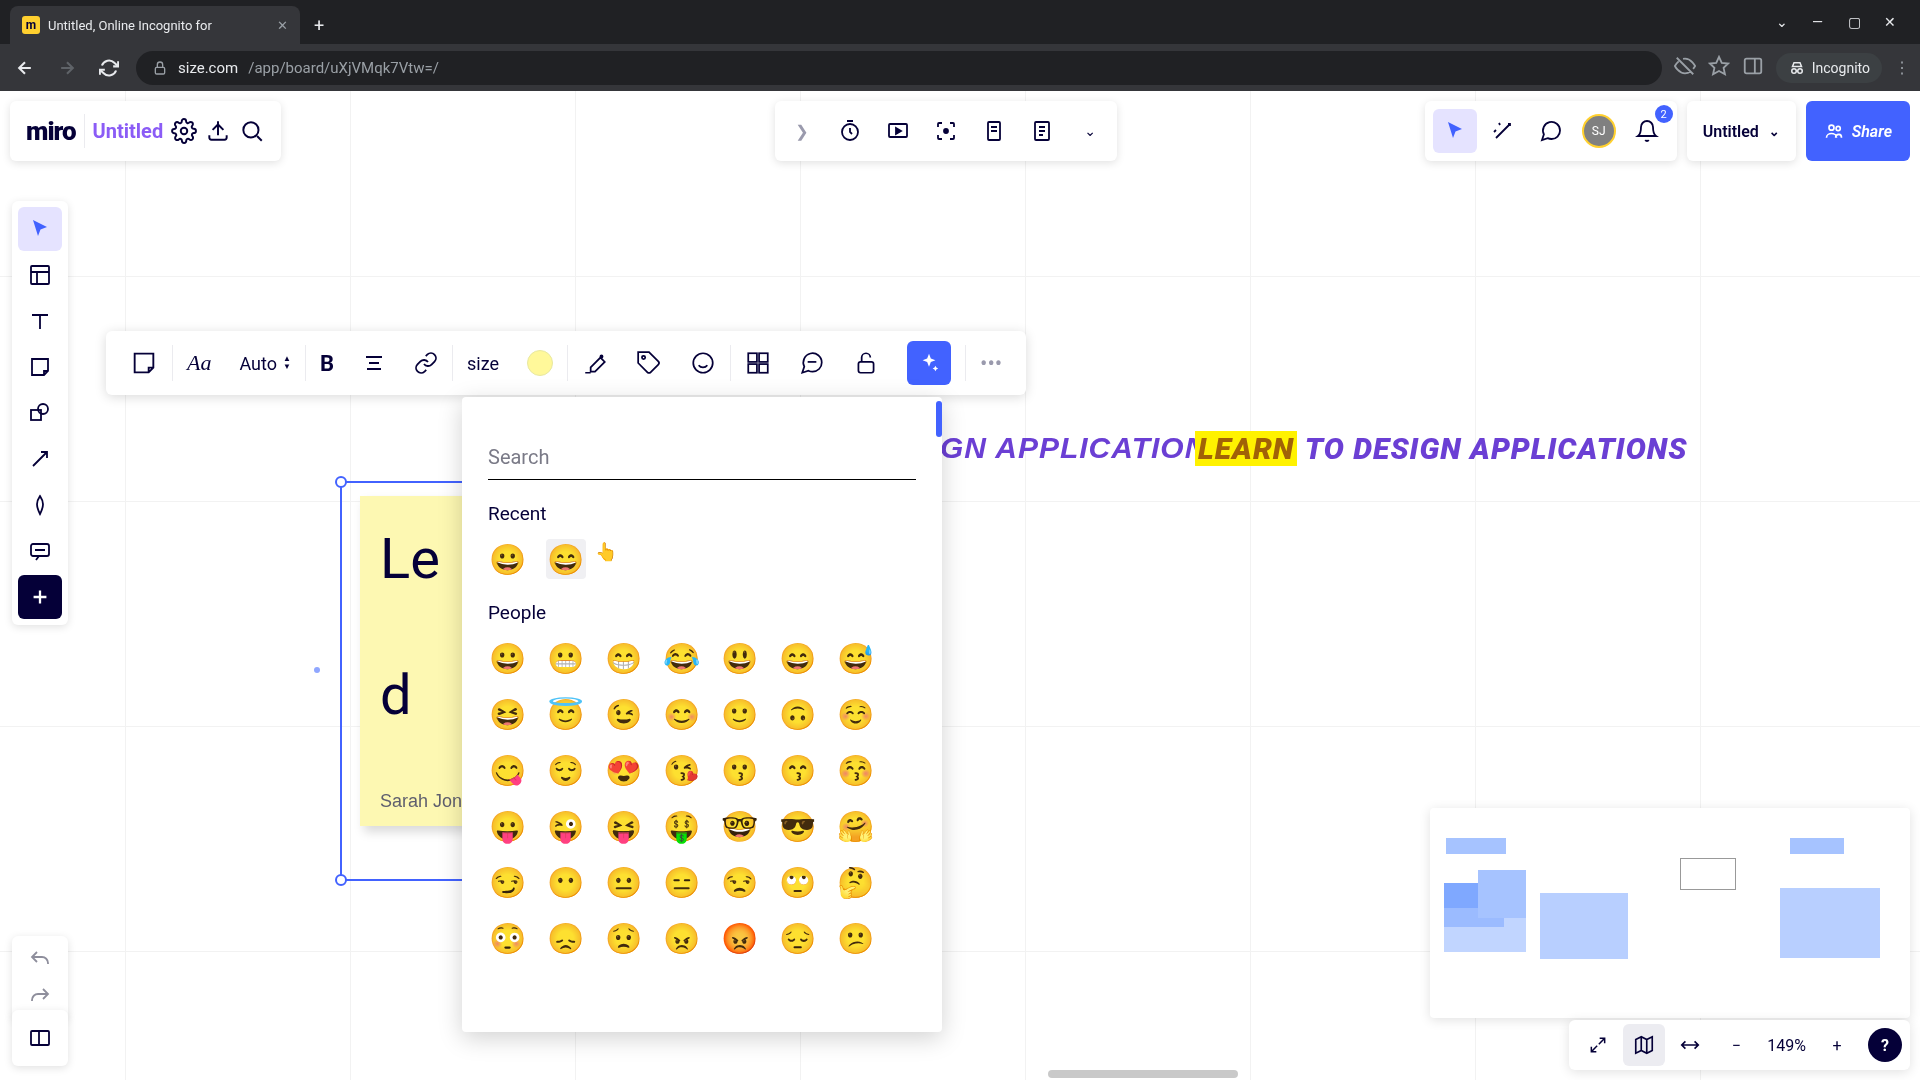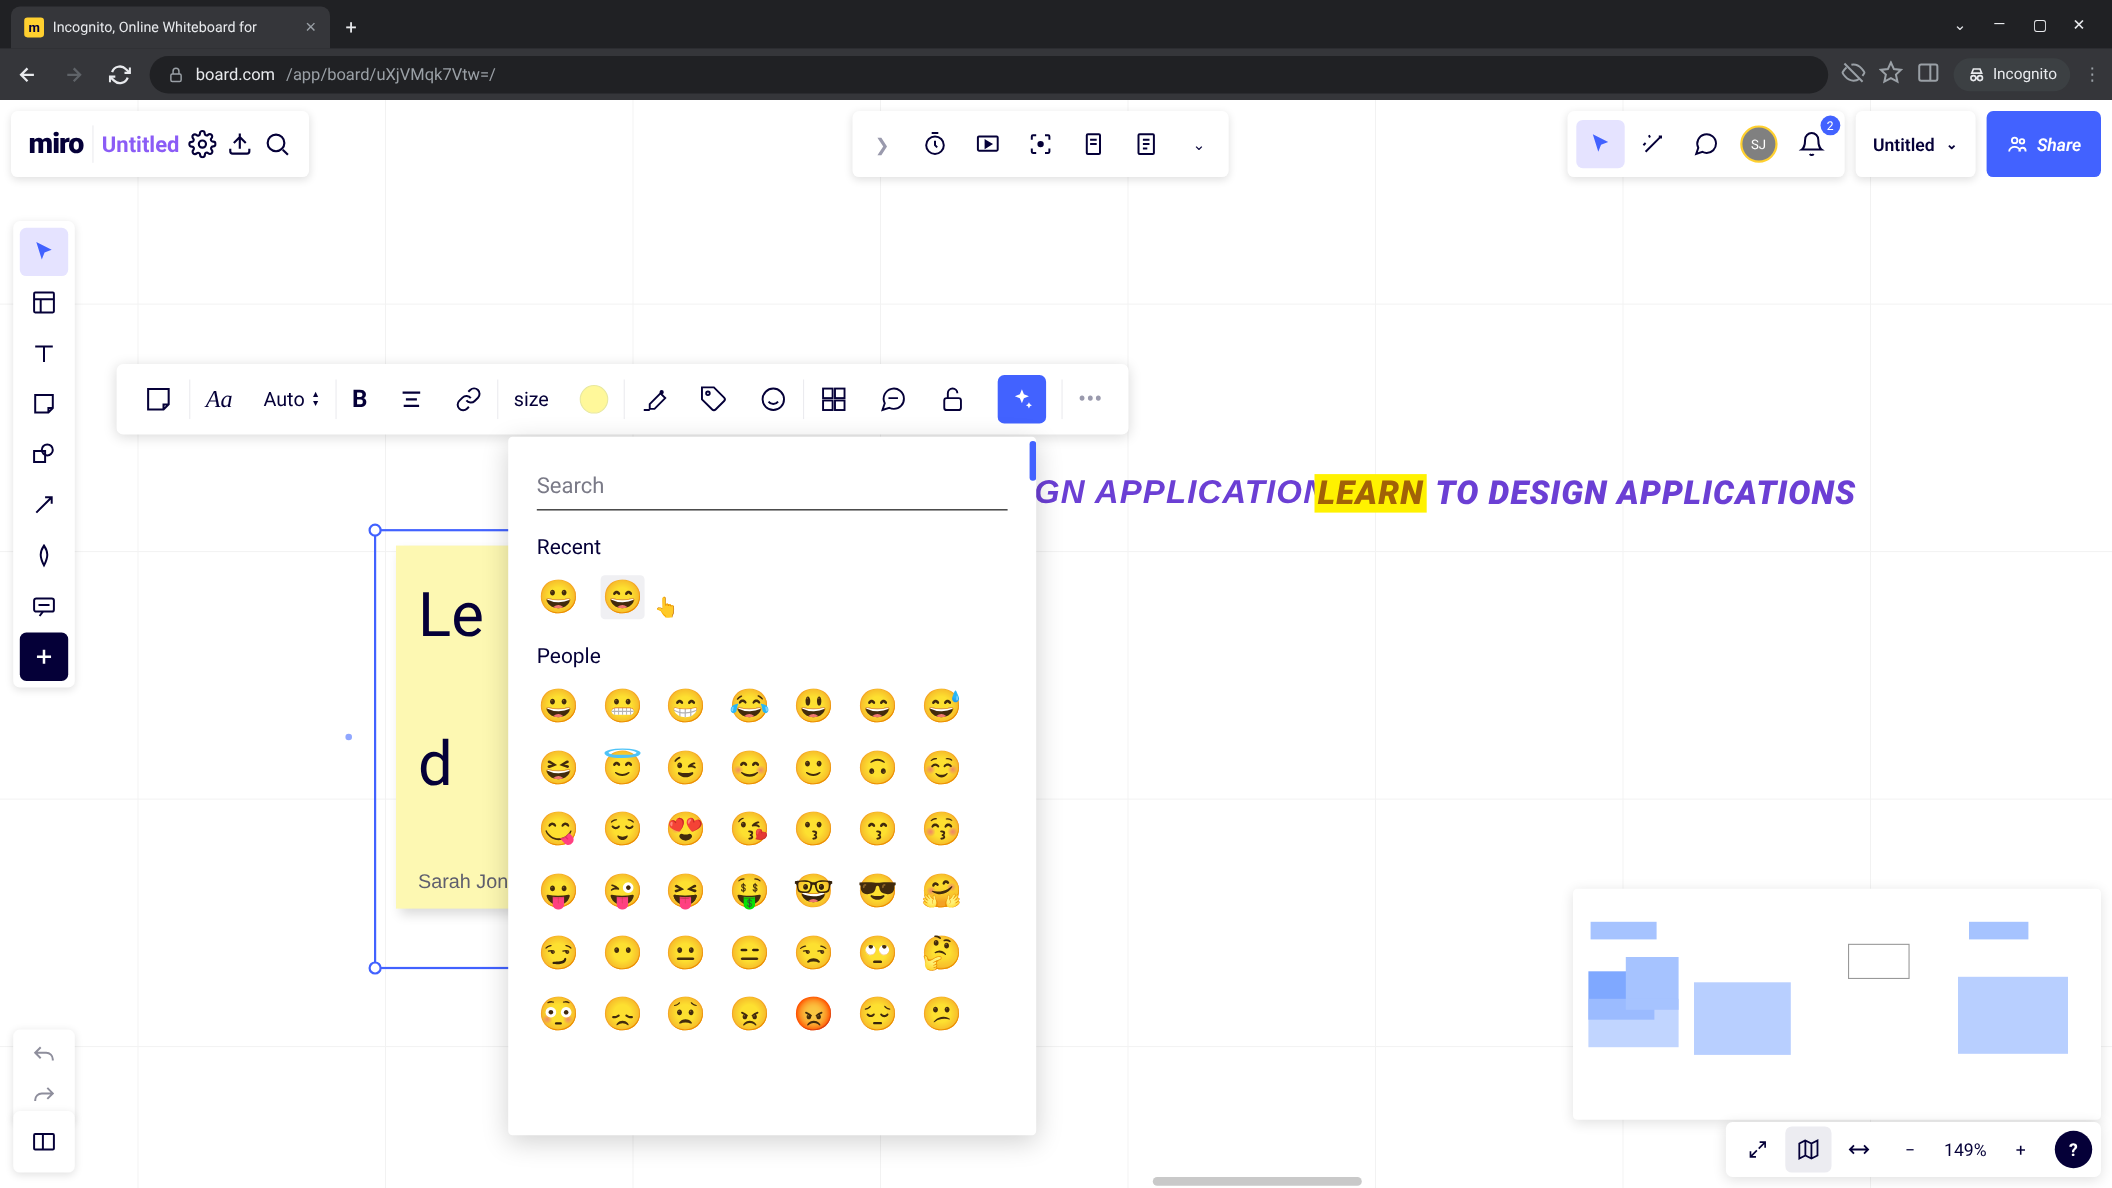--- a/index.html
+++ b/index.html
@@ -74,21 +74,21 @@
 .sticky .line2 { font-size:56px; margin-top:70px; }
 .sticky .author { position:absolute; bottom:14px; left:20px; font-size:18px; font-family:-apple-system,sans-serif; color:#5f5f6e; }
 .dot { position:absolute; top:576px; left:314px; width:6px; height:6px; background:#90a7ff; border-radius:50%; }
 
 .canvas-text { position:absolute; font-family: Impact, "Arial Black", sans-serif; font-style:italic; font-size:30px; letter-spacing:1px; font-weight:900; }
 .ct1 { top:340px; left:940px; color:#6b3fd4; }
 .ct2 { top:340px; left:1195px; color:#6b3fd4; }
 .ct2 .hl { background:#fff200; color:#a16207; padding:0 3px; }
 
 
-.emoji-picker { position:absolute; top:306px; left:462px; width:480px; height:635px; background:#fff; border-radius:4px; box-shadow:0 6px 24px rgba(0,0,0,.18); padding:24px 26px 10px; overflow:hidden; }
+.emoji-picker { position:absolute; top:306px; left:462px; width:480px; height:635px; background:#fff; border-radius:4px; box-shadow:0 6px 24px rgba(0,0,0,.18); padding:40px 26px 10px; overflow:hidden; }
 .emoji-search { width:100%; border:none; border-bottom:1px solid #000; font-size:20px; padding:8px 0 10px; outline:none; color:#050038; }
 .emoji-search::placeholder { color:#7a7a87; }
 .ep-section-title { font-size:19px; color:#050038; margin:22px 0 14px; }
 .emoji-row { display:flex; flex-wrap:wrap; gap:16px 18px; }
 .emoji { width:40px; height:40px; font-size:30px; display:flex; align-items:center; justify-content:center; cursor:pointer; border-radius:4px; }
 .emoji.hover { background:#f0f0f3; }
 .ep-scroll { position:absolute; top:4px; right:0; width:6px; height:36px; background:#4262ff; border-radius:3px; }
 .cursor-hand { position:absolute; top:450px; left:595px; font-size:18px; pointer-events:none; }
 
 
@@ -106,21 +106,21 @@
 
 .bscroll { position:absolute; bottom:2px; left:1048px; width:190px; height:8px; background:#c9c9c9; border-radius:4px; }
 </style>
 </head>
 <body>
 
 <div class="browser-chrome">
   <div class="tab-bar" style="display:flex;">
     <div class="tab">
       <span class="tab-favicon">m</span>
-      <span>Incognito, Online Whiteboard for</span>
+      <span>Untitled, Online Incognito for</span>
       <span class="tab-close">✕</span>
     </div>
     <div class="new-tab">+</div>
     <div class="window-controls">
       <span class="win-ctrl">⌄</span>
       <span class="win-ctrl">―</span>
       <span class="win-ctrl">▢</span>
       <span class="win-ctrl">✕</span>
     </div>
   </div>
@@ -139,21 +139,21 @@
         <svg width="20" height="20" viewBox="0 0 24 24" fill="none" stroke="currentColor" stroke-width="2.5">
           <path d="M23 4v6h-6M1 20v-6h6"></path>
           <path d="M3.51 9a9 9 0 0114.85-3.36L23 10M1 14l4.64 4.36A9 9 0 0020.49 15"></path>
         </svg>
       </div>
     <div class="url-pill">
       <svg width="16" height="16" viewBox="0 0 24 24" fill="none" stroke="#9aa0a6" stroke-width="2">
           <rect x="5" y="11" width="14" height="10" rx="2"></rect>
           <path d="M8 11V7a4 4 0 018 0v4"></path>
         </svg>
-      <span class="url-domain">board.com</span>
+      <span class="url-domain">size.com</span>
         <span class="url-path">/app/board/uXjVMqk7Vtw=/</span>
     </div>
     <span class="addr-icon"><svg width="22" height="22" viewBox="0 0 24 24" fill="none" stroke="currentColor" stroke-width="2">
           <path d="M17.94 17.94A10 10 0 0112 20C5 20 1 12 1 12a18 18 0 014.06-5.06M9.9 4.24A9 9 0 0112 4c7 0 11 8 11 8a18 18 0 01-2.16 3.19M3 3l18 18"></path>
         </svg></span>
     <span class="addr-icon"><svg width="22" height="22" viewBox="0 0 24 24" fill="none" stroke="currentColor" stroke-width="2">
           <polygon points="12 2 15 8.5 22 9.3 17 14 18.5 21 12 17.5 5.5 21 7 14 2 9.3 9 8.5"></polygon>
         </svg></span>
     <span class="addr-icon"><svg width="22" height="22" viewBox="0 0 24 24" fill="none" stroke="currentColor" stroke-width="2">
           <rect x="3" y="4" width="18" height="16" rx="2"></rect>

